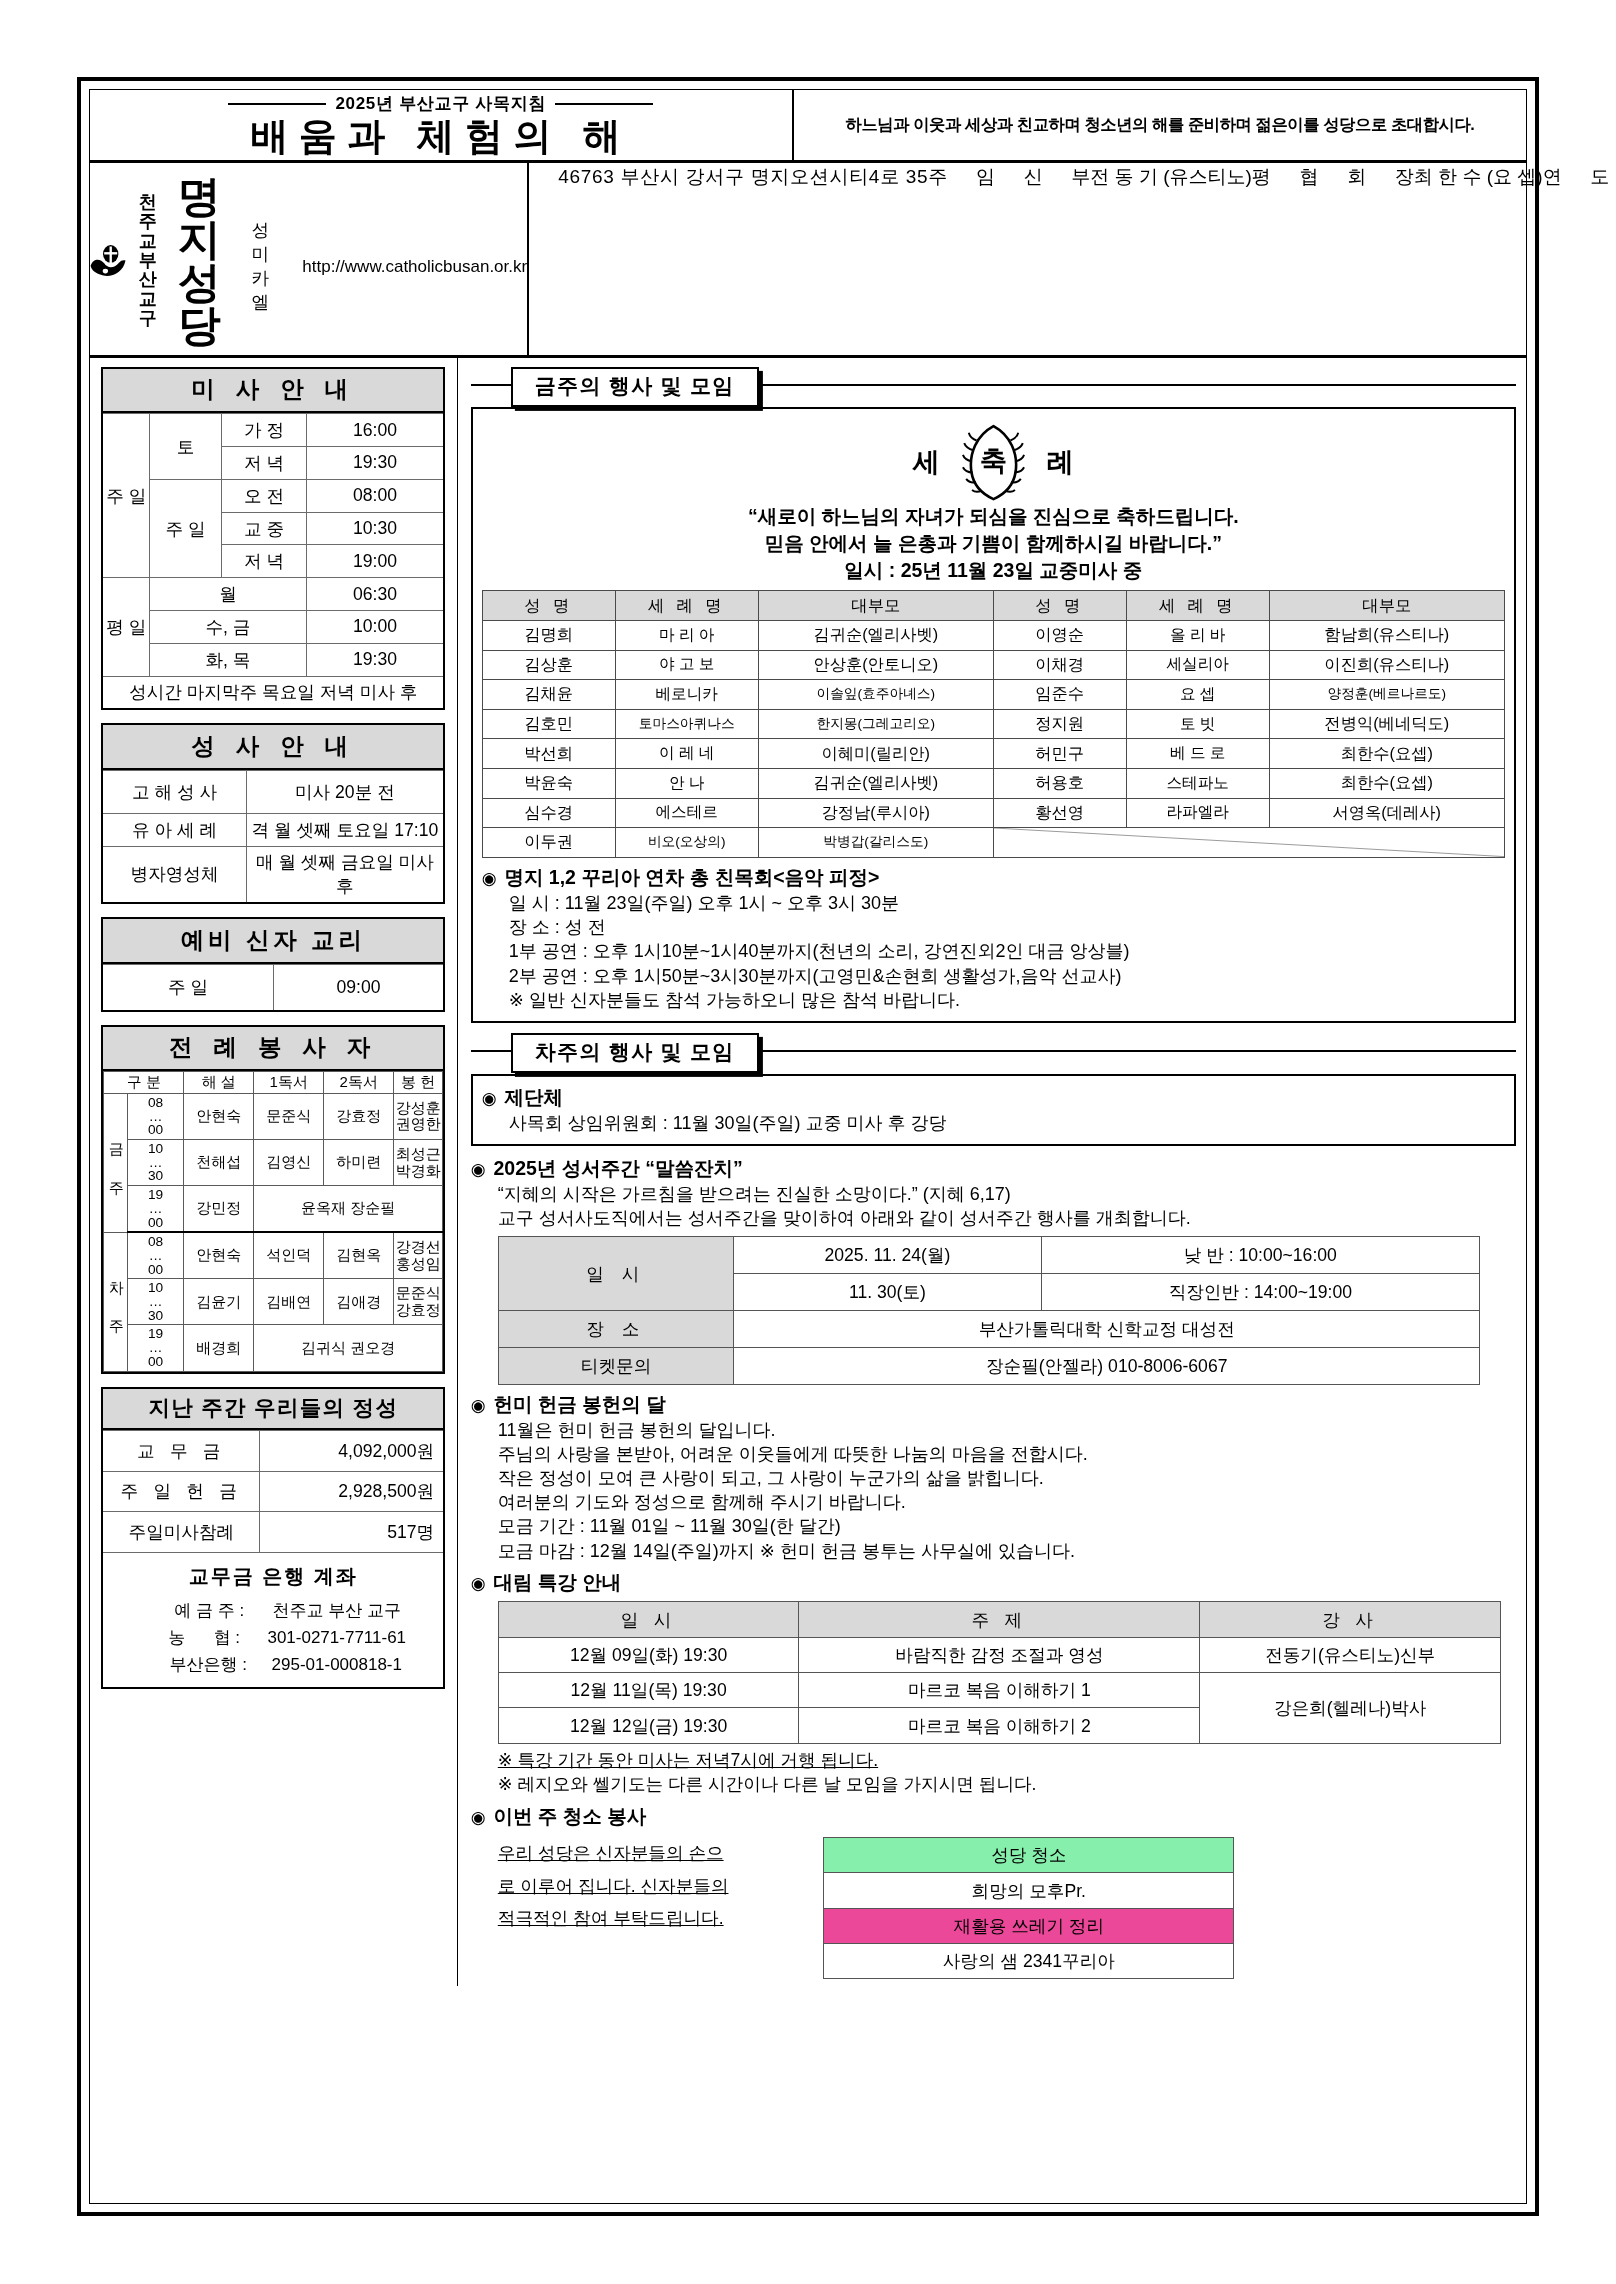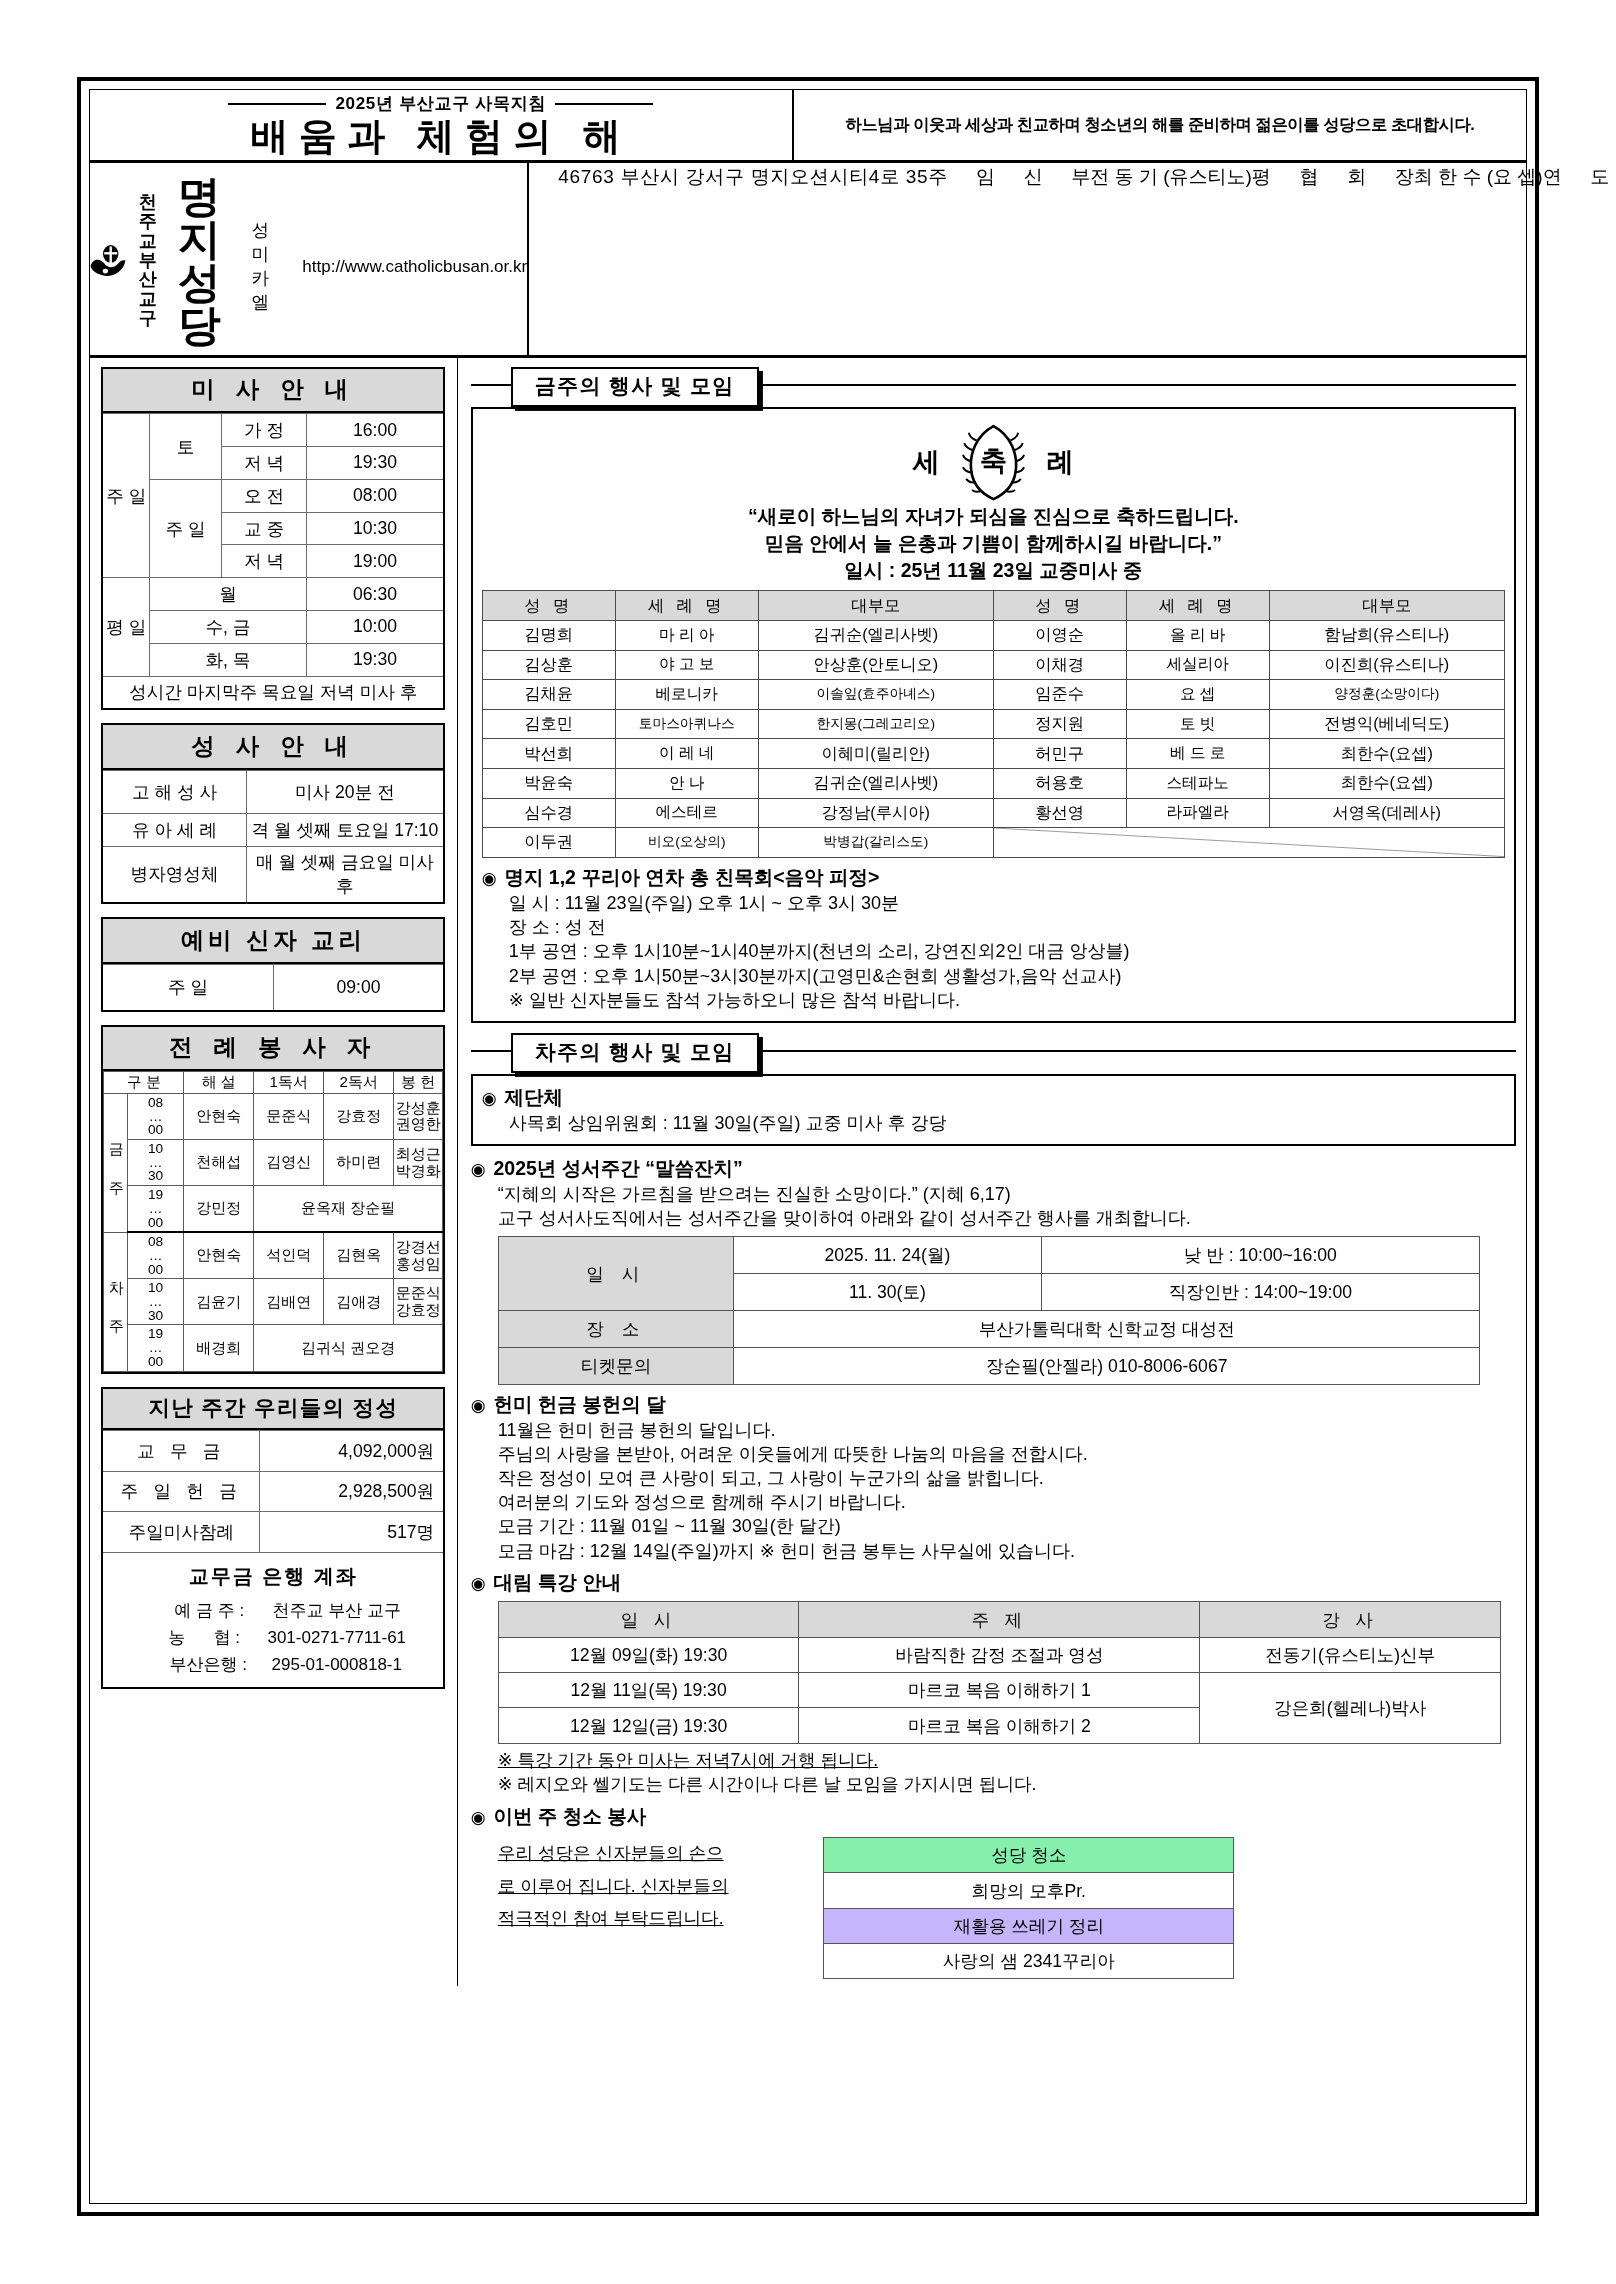--- a/index.html
+++ b/index.html
@@ -279,21 +279,21 @@
   .u { text-decoration: underline; }
 
   .clean-wrap { display: flex; gap: 19.5px; padding-left: 27px; margin-top: 6.5px; align-items: flex-start;}
   .clean-text { font-size: 17.6px; line-height: 1.85; width: 306px; }
   .clean-text div { text-decoration: underline; }
   table.clean { border-collapse: collapse; width: 411px; }
   table.clean td {
     border: 1.3px solid #555; font-size: 17.6px; text-align: center; padding: 5.2px 2.6px;
   }
   table.clean td.hd { background: #86efac; }
-  table.clean td.alt { background: #c4b5fd; }
+  table.clean td.alt { background: #ec4899; }
 </style>
 </head>
 <body>
 
 <div class="page">
  <div class="outer-frame">
   <div class="inner-frame">
 
    <div class="header-top">
      <div class="header-top-left">
@@ -626,21 +626,21 @@
              <td class="nm">이채경</td>
              <td class="sn">세실리아</td>
              <td>이진희(유스티나)</td>
            </tr>
            <tr>
              <td class="nm">김채윤</td>
              <td class="sn">베로니카</td>
              <td class="small">이솔잎(효주아녜스)</td>
              <td class="nm">임준수</td>
              <td class="sn">요      셉</td>
-             <td class="small">양정훈(소망이다)</td>
+             <td class="small">양정훈(베르나르도)</td>
            </tr>
            <tr>
              <td class="nm">김호민</td>
              <td class="small">토마스아퀴나스</td>
              <td class="small">한지몽(그레고리오)</td>
              <td class="nm">정지원</td>
              <td class="sn">토      빗</td>
              <td>전병익(베네딕도)</td>
            </tr>
            <tr>

